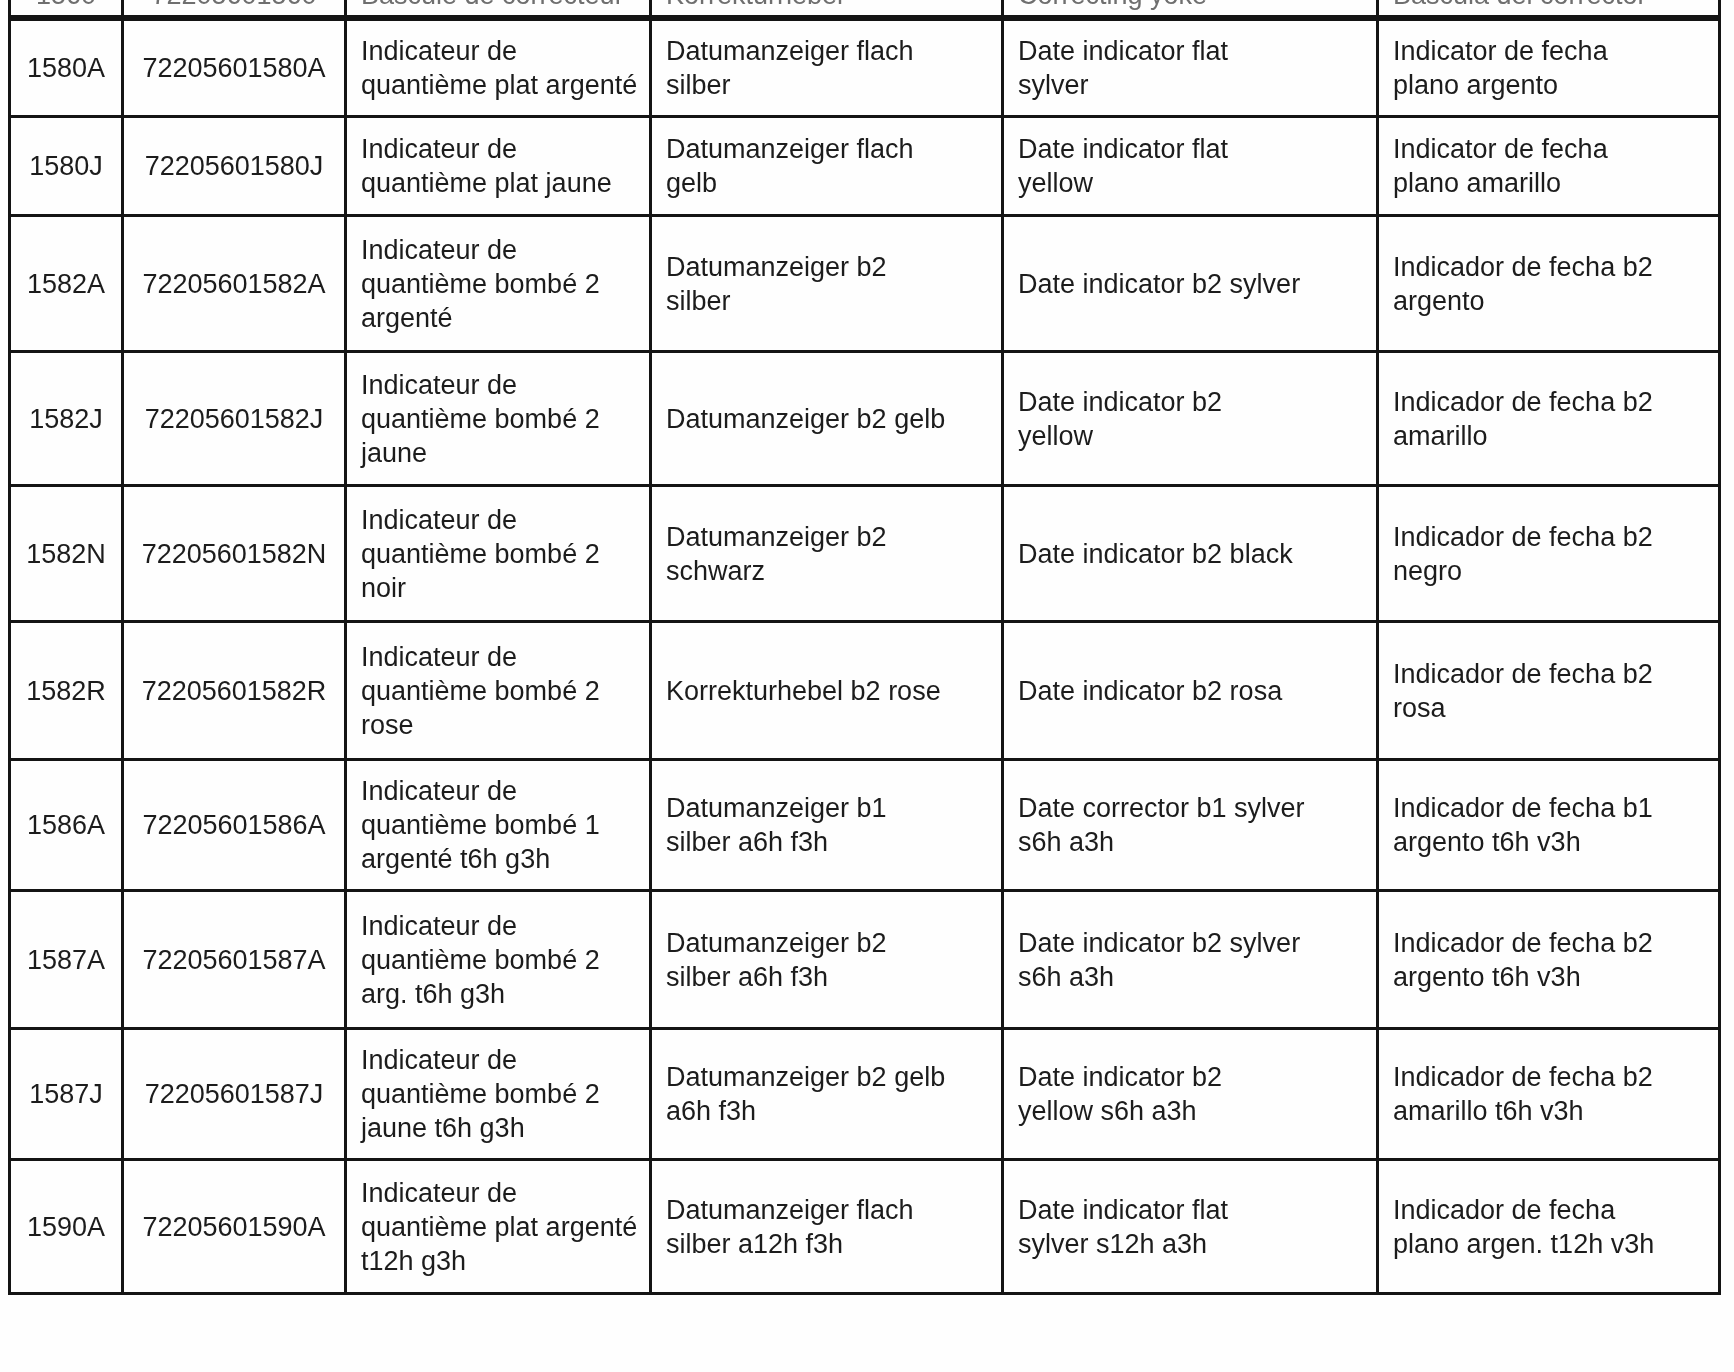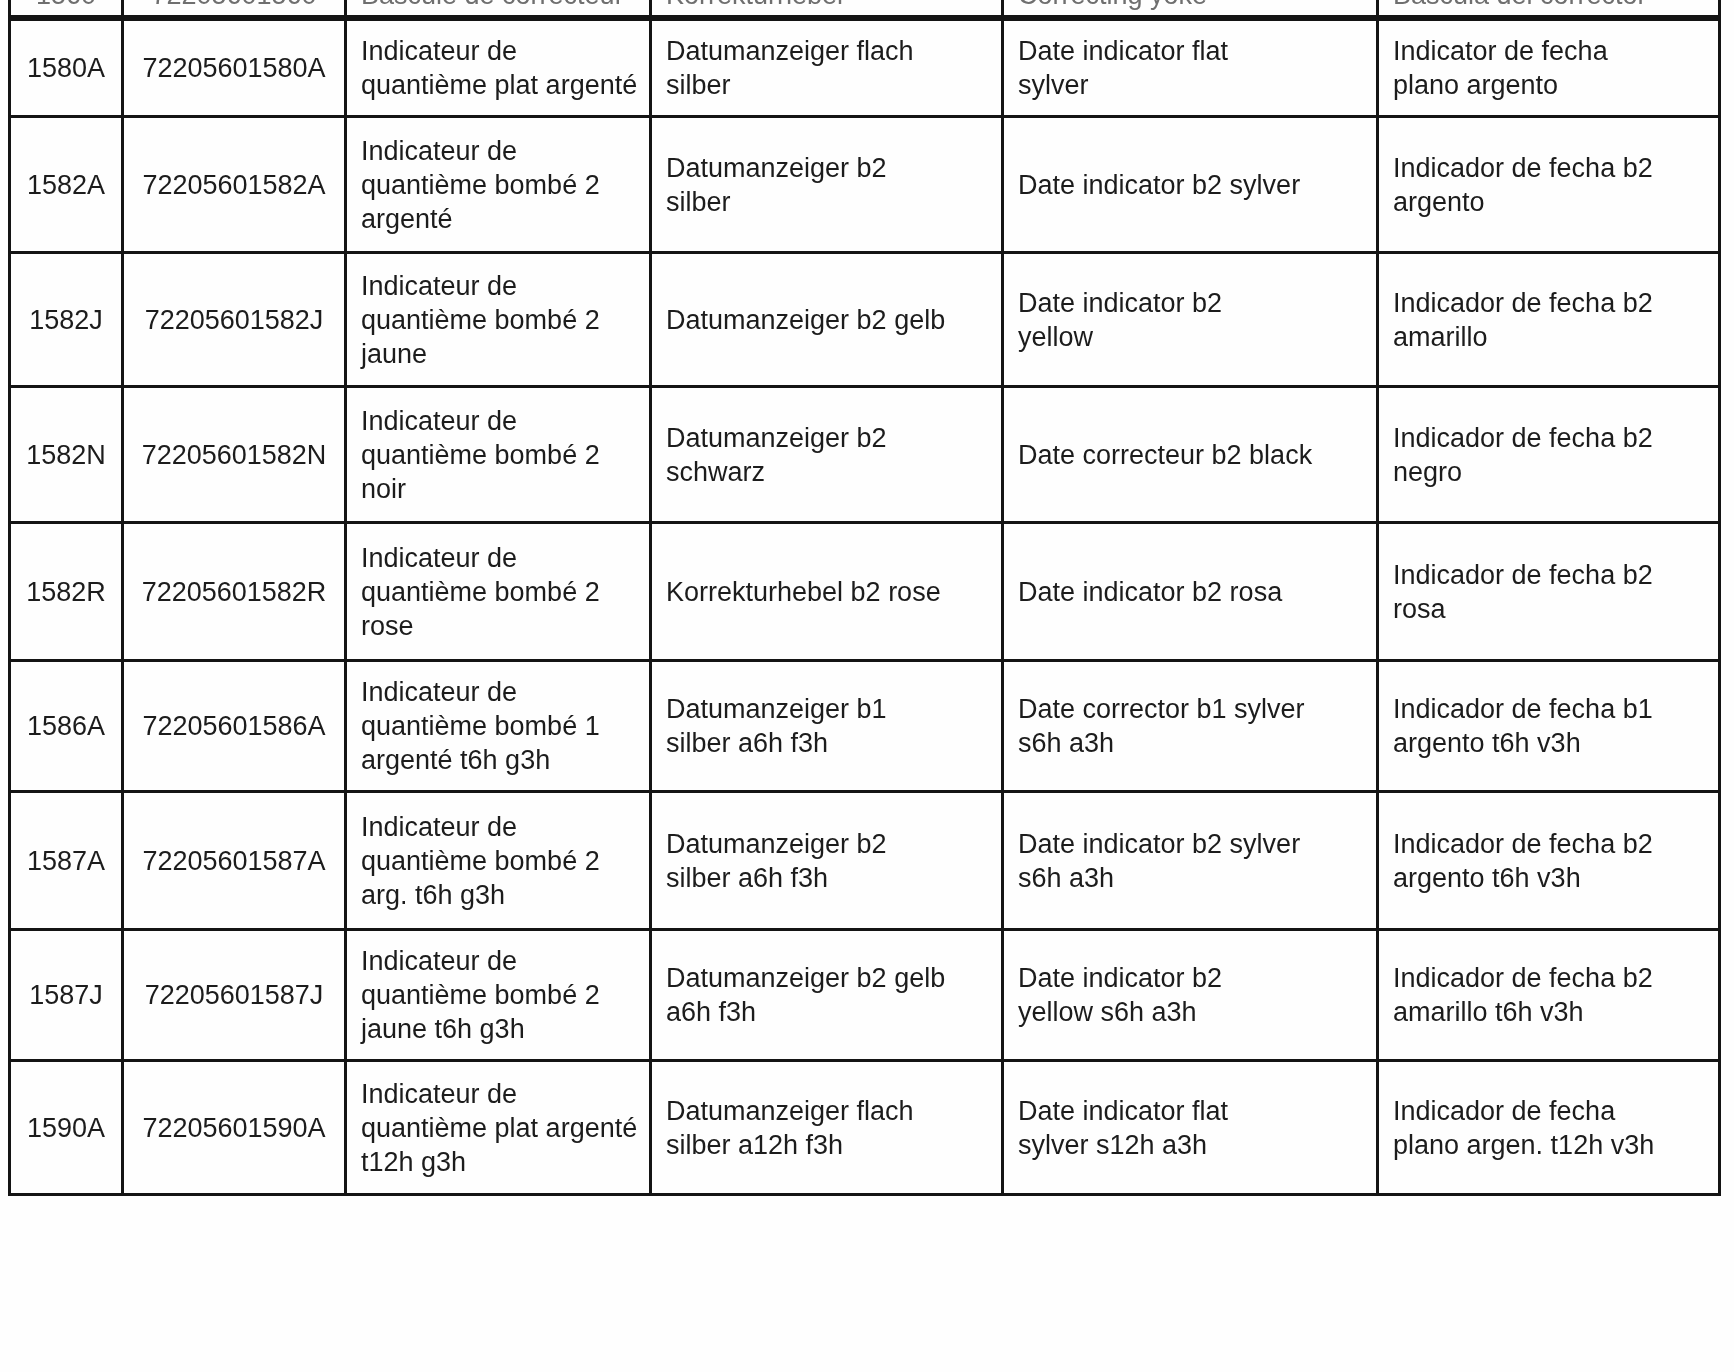--- a/index.html
+++ b/index.html
@@ -78,20 +78,32 @@
       <td>Indicateur de
 quantième plat argenté</td>
       <td>Datumanzeiger flach
 silber</td>
       <td>Date indicator flat
 sylver</td>
       <td>Indicator de fecha
 plano argento</td>
     </tr>
 
+    <tr class="h84">
+      <td class="c">1580J</td>
+      <td class="c">72205601580J</td>
+      <td>Indicateur de
+quantième plat jaune</td>
+      <td>Datumanzeiger flach
+gelb</td>
+      <td>Date indicator flat
+yellow</td>
+      <td>Indicator de fecha
+plano amarillo</td>
+    </tr>
 
 
 
     <tr class="h121">
       <td class="c">1582A</td>
       <td class="c">72205601582A</td>
       <td>Indicateur de
 quantième bombé 2
 argenté</td>
       <td>Datumanzeiger b2
@@ -115,21 +127,21 @@
     </tr>
 
     <tr class="h121">
       <td class="c">1582N</td>
       <td class="c">72205601582N</td>
       <td>Indicateur de
 quantième bombé 2
 noir</td>
       <td>Datumanzeiger b2
 schwarz</td>
-      <td>Date correcteur b2 black</td>
+      <td>Date indicator b2 black</td>
       <td>Indicador de fecha b2
 negro</td>
     </tr>
 
     <tr class="h123">
       <td class="c">1582R</td>
       <td class="c">72205601582R</td>
       <td>Indicateur de
 quantième bombé 2
 rose</td>

